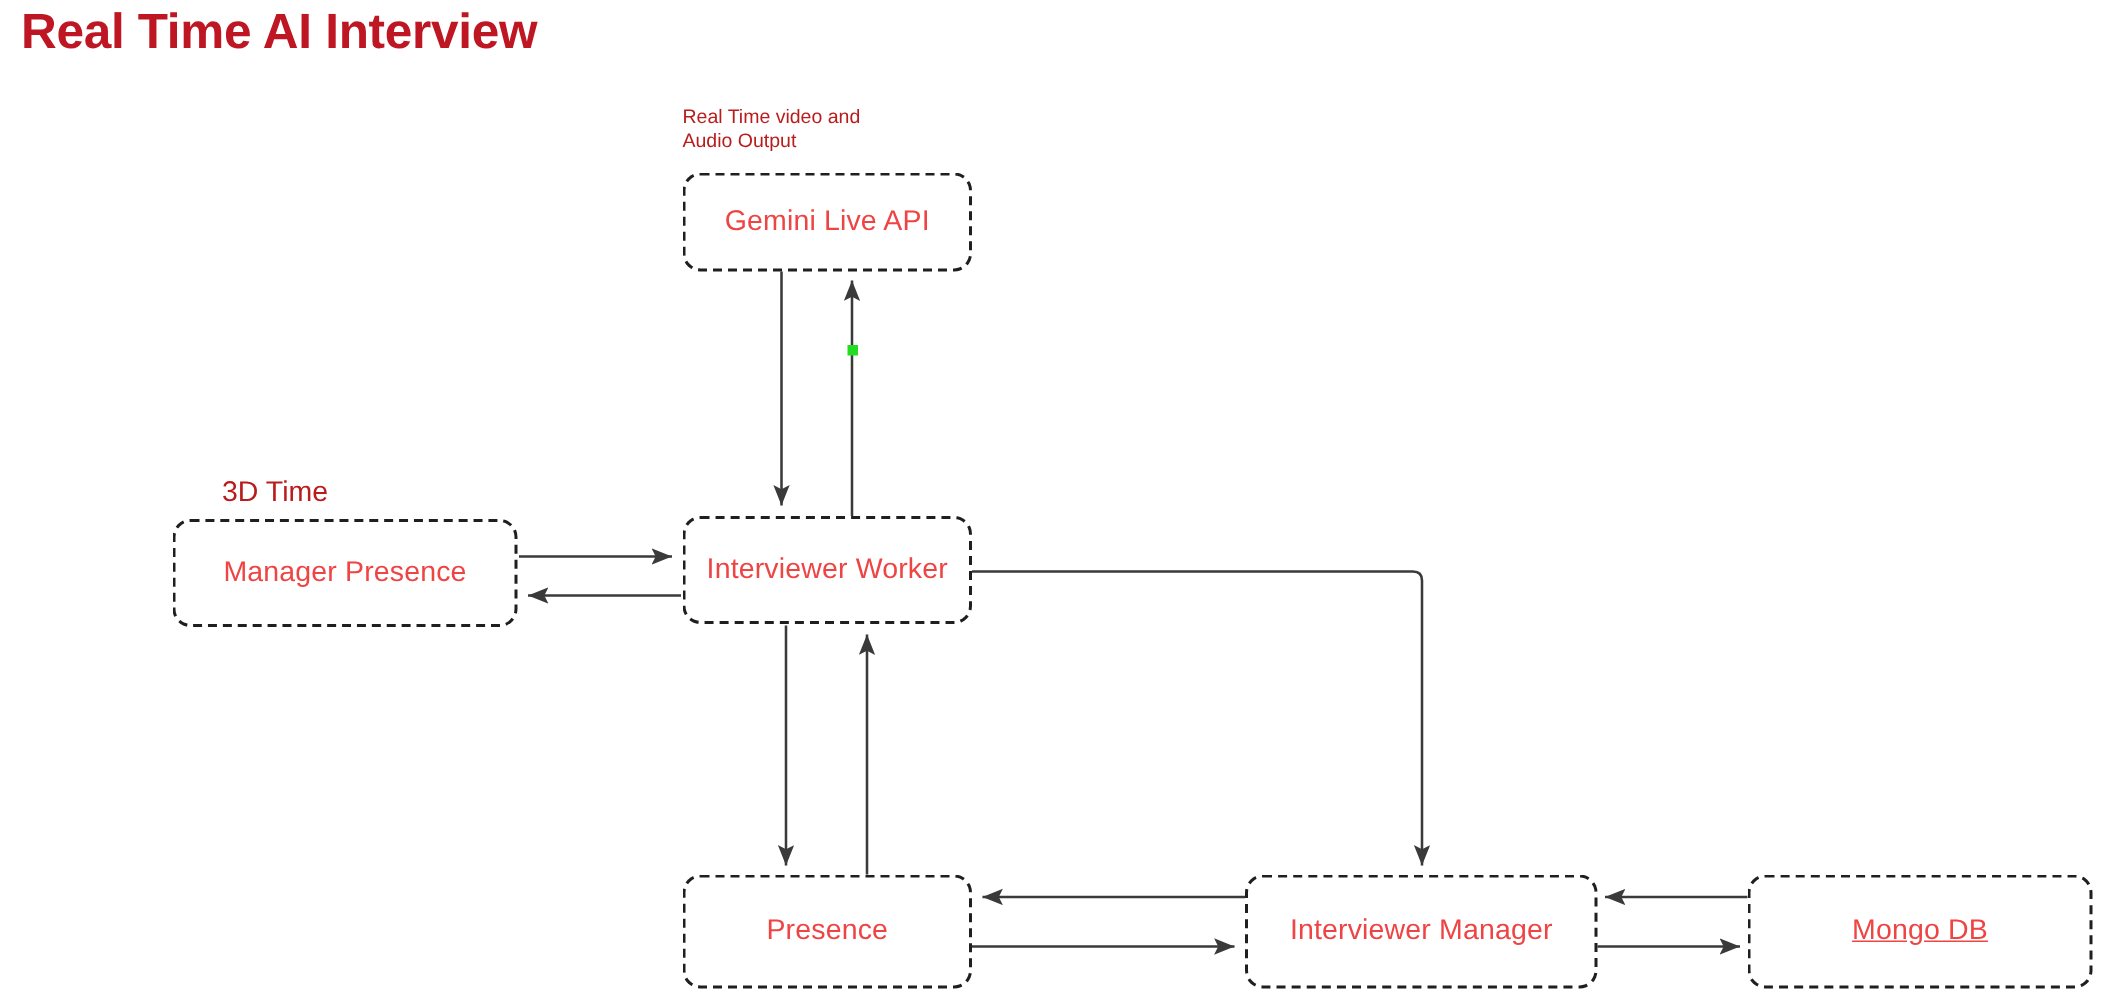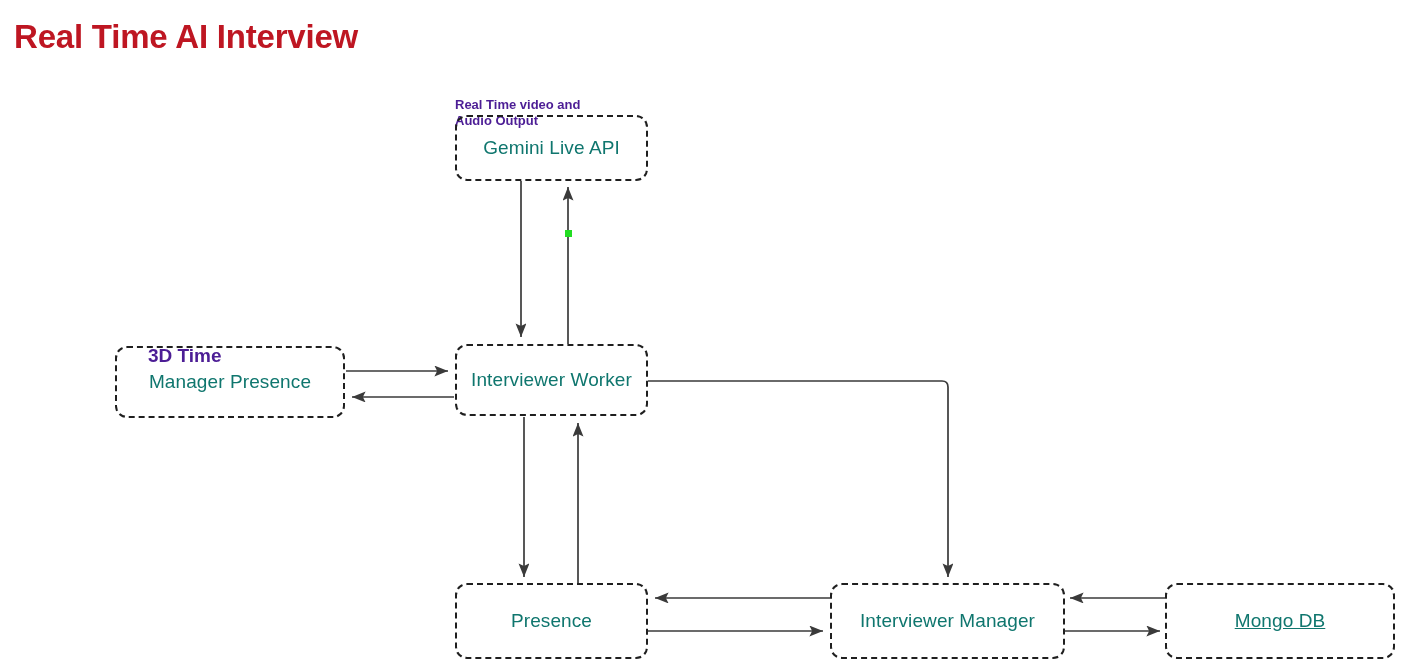--- a/index.html
+++ b/index.html
@@ -18,21 +18,20 @@
 
   #diagram-title {
     position: absolute;
     left: 14px;
     top: 2px;
     font-size: 33px;
     font-weight: bold;
     color: #BE1622;
     letter-spacing: -0.2px;
     white-space: nowrap;
-    margin-top: 16px;
   }
 
   .svg-layer {
     position: absolute;
     left: 0;
     top: 0;
     width: 1412px;
     height: 662px;
   }
 
@@ -40,32 +39,31 @@
     position: absolute;
     box-sizing: border-box;
     border: 2px dashed #1f1f1f;
     border-radius: 12px;
     background: transparent;
     display: flex;
     align-items: center;
     justify-content: center;
     font-size: 19px;
     font-weight: 400;
-    color: #0f766e;
+    color: #ef4444;
     letter-spacing: 0.1px;
     white-space: nowrap;
   }
 
   .node-caption {
     position: absolute;
-    font-weight: bold;
-    color: #4c1d95;
+    font-weight: normal;
+    color: #b91c1c;
     white-space: pre-line;
     line-height: 1.25;
-    margin-top: 27px;
   }
 
   #caption-gemini {
     left: 455px;
     top: 70px;
     font-size: 13px;
   }
 
   #caption-beyond {
     left: 148px;

